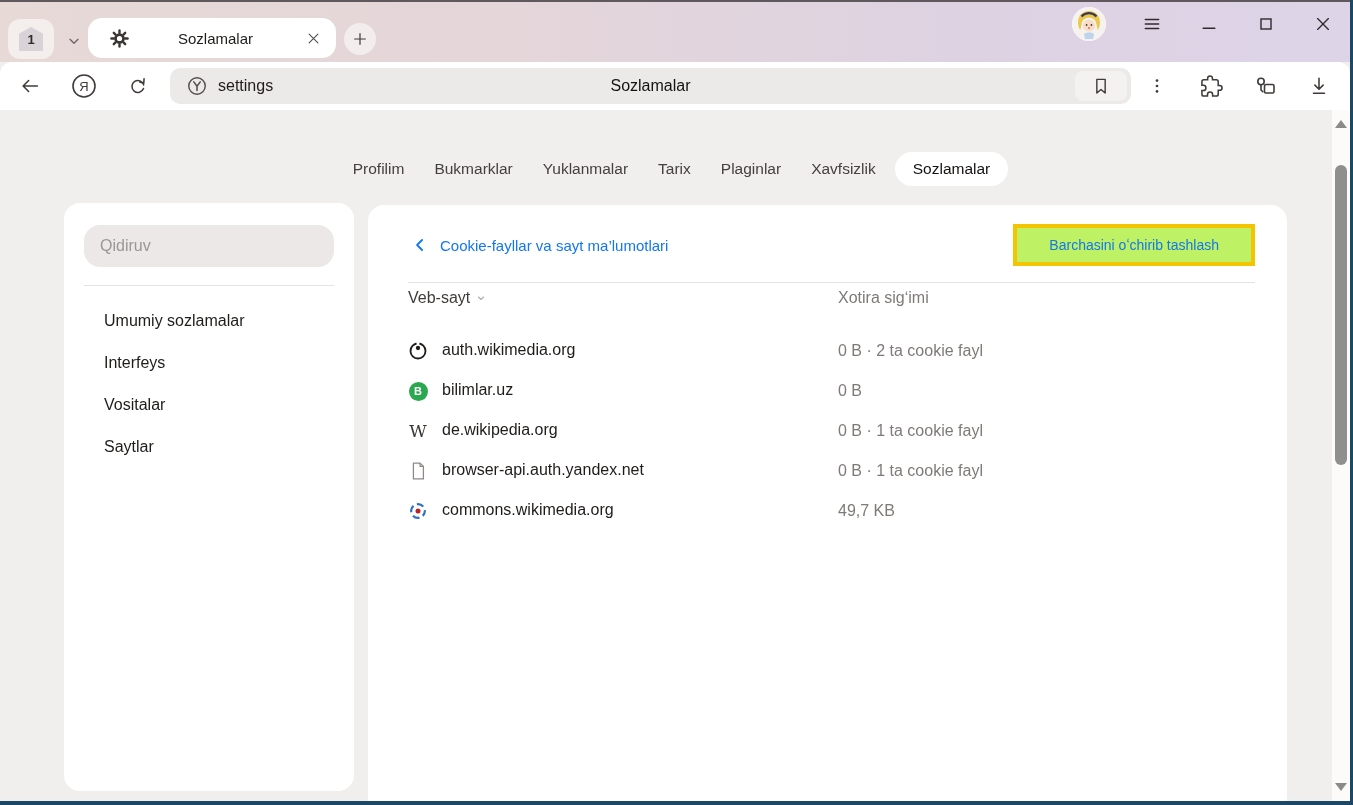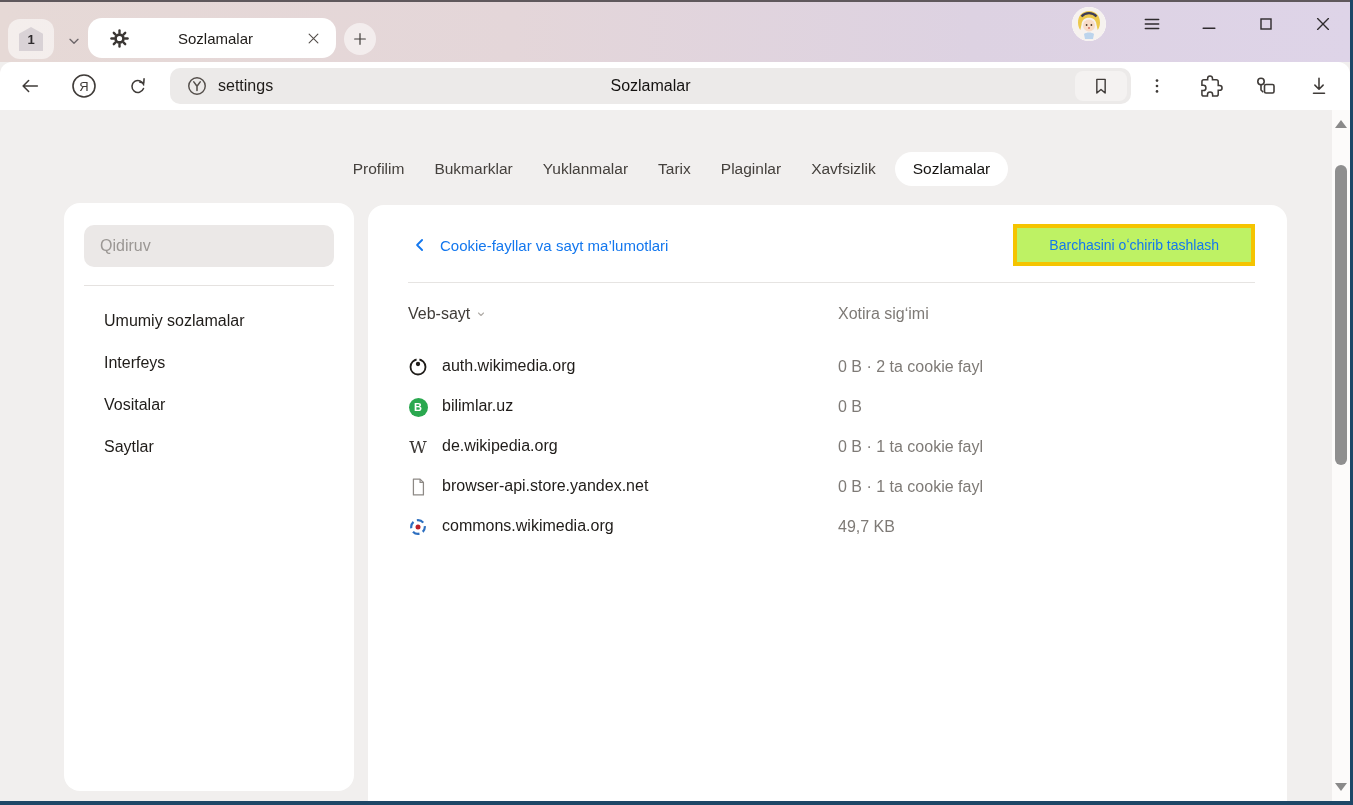--- a/index.html
+++ b/index.html
@@ -52,37 +52,37 @@
 
   
   .content{position:absolute;top:110px;left:0;right:0;bottom:0;background:#f1efee;overflow:hidden;}
   .navtabs{position:absolute;top:38px;left:0;width:100%;display:flex;justify-content:center;
            gap:8px;align-items:flex-end;height:38px;}
   .navtab{padding:8px 11px;font-size:15.5px;color:#45413d;border-radius:18px;cursor:pointer;background:none;border:none;
           font-family:"Liberation Sans",sans-serif;}
   .navtab.active{background:#fff;color:#141210;padding:8px 18px;}
 
   .sidebar{position:absolute;left:64px;top:93px;width:290px;height:588px;background:#fff;border-radius:16px;}
-  .search{display:block;margin:22px 20px 0;width:250px;height:42px;border-radius:10px;border:none;
+  .search{display:block;margin:22px 20px 0;width:250px;height:42px;border-radius:16px;border:none;
           background:#ebe8e7;padding:0 16px;font-size:16px;color:#1f1c19;font-family:"Liberation Sans",sans-serif;}
   .search::placeholder{color:#9b9794;}
   .side-divider{margin:18px 20px 0;border-top:1px solid #e5e2e0;}
   .side-list{margin-top:14px;list-style:none;}
   .side-item{padding:10px 0 10px 40px;font-size:16px;color:#1f1c19;cursor:pointer;line-height:22px;}
 
   .panel{position:absolute;left:368px;top:95px;right:63px;bottom:0;background:#fff;
          border-radius:16px 16px 0 0;padding:0 32px 0 40px;}
   .panel-header{margin-top:16px;height:48px;display:flex;align-items:center;position:relative;}
   .back-btn{width:24px;height:24px;margin-right:8px;}
   .panel-title{font-size:15px;font-weight:500;color:var(--accent-blue);}
   .delete-all{margin-left:auto;border:4px solid var(--highlight-border);background:#bef264;
               padding:9px 32px;font-size:14px;color:var(--accent-blue);cursor:pointer;
               font-family:"Liberation Sans",sans-serif;}
   .panel-divider{margin-top:13px;border-top:1px solid #e6e4e2;}
-  .thead{position:relative;margin-top:18px;height:26px;display:flex;align-items:center;}
+  .thead{position:relative;margin-top:2px;height:26px;display:flex;align-items:center;}
   .th-site{display:flex;align-items:center;gap:5px;font-size:16px;color:#403c38;cursor:pointer;background:none;border:none;
            font-family:"Liberation Sans",sans-serif;}
   .th-storage{position:absolute;left:430px;font-size:16px;color:#7e7a76;}
   .rows{margin-top:20px;}
   .row{position:relative;height:40px;display:flex;align-items:center;cursor:pointer;}
   .cell-site{display:flex;align-items:flex-start;gap:14px;font-size:16px;color:#1f1c19;}
   .fav{width:20px;height:20px;display:grid;place-items:center;}
   .fav-circle{width:19px;height:19px;border-radius:50%;background:var(--favicon-green);color:#fff;
               display:grid;place-items:center;font-size:11px;font-weight:bold;}
   .fav-w{font-family:"DejaVu Serif","Liberation Serif",serif;font-size:17px;color:#3a3633;line-height:20px;}
@@ -358,21 +358,21 @@
         </div>
 
         <div class="row">
           <div class="cell-site">
             <span class="fav">
               <svg width="20" height="20" viewBox="0 0 24 24">
                 <path d="M6.5 2.5 h8 l4 4 v15 h-12 z" fill="#fff" stroke="#8d8985" stroke-width="1.5" stroke-linejoin="round"></path>
                 <path d="M14.5 2.5 v4 h4" fill="none" stroke="#8d8985" stroke-width="1.5"></path>
               </svg>
             </span>
-            <span>browser-api.store.yandex.net</span>
+            <span>browser-api.auth.yandex.net</span>
           </div>
           <span class="cell-storage">0 B · 1 ta cookie fayl</span>
         </div>
 
         <div class="row">
           <div class="cell-site">
             <span class="fav">
               <svg width="20" height="20" viewBox="0 0 24 24">
                 <circle cx="12" cy="12" r="8.2" fill="none" stroke="#2d6fc0" stroke-width="2.6" stroke-dasharray="8.5 4.5" stroke-dashoffset="2"></circle>
                 <circle cx="12" cy="12" r="3" fill="#bb2028"></circle>

